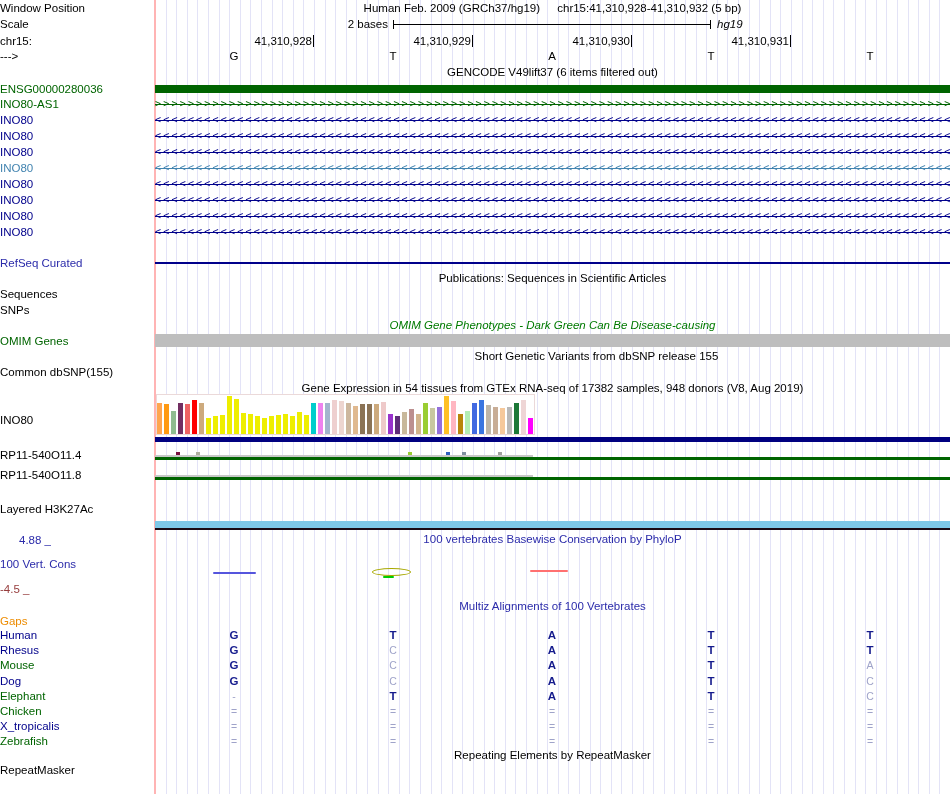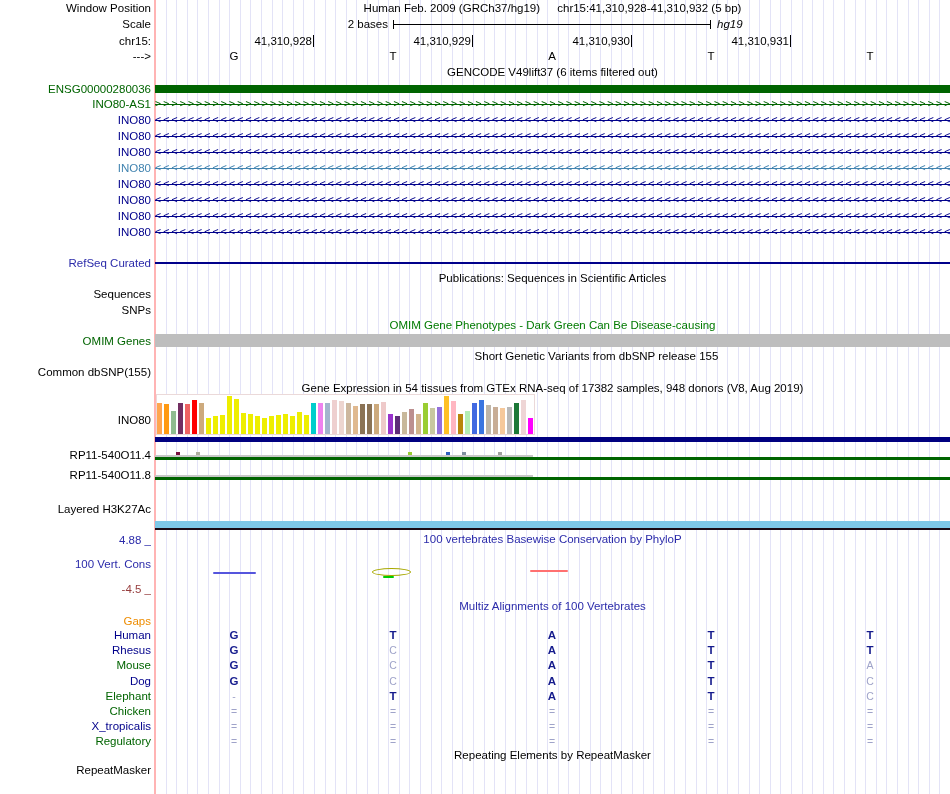--- a/index.html
+++ b/index.html
@@ -1,19 +1,19 @@
 <!DOCTYPE html>
 <html><head>
 <meta charset="utf-8">
 <style>
   html,body{margin:0;padding:0;background:#fff;}
   #app{position:relative;width:950px;height:794px;background:#fff;overflow:hidden;
        font-family:"Liberation Sans",sans-serif;font-size:11.5px;color:#000;}
   .trow{position:absolute;left:0;width:950px;}
-  .lbl{position:absolute;left:0;width:151px;text-align:right;white-space:nowrap;}
+  .lbl{position:absolute;left:0;width:151px;text-align:left;white-space:nowrap;}
   .ctitle{position:absolute;left:155px;width:795px;text-align:center;white-space:nowrap;}
   .abs{position:absolute;}
   #guides{position:absolute;left:155px;top:0;width:795px;height:794px;
           background-image:repeating-linear-gradient(to right,#E3E3F7 0,#E3E3F7 1px,transparent 1px,transparent 10.6px);}
   #edge{position:absolute;left:154px;top:0;width:2px;height:794px;background:#FFB4B4;}
   .scale-line{position:absolute;left:393px;top:6px;width:318px;height:1px;background:#000;}
   .scale-line::before,.scale-line::after{content:"";position:absolute;top:-4px;width:1px;height:9px;background:#000;}
   .scale-line::before{left:0}.scale-line::after{right:0}
   .tick{position:absolute;top:1px;width:1px;height:12px;background:#000;}
   .coord{position:absolute;width:100px;text-align:right;white-space:nowrap;}
@@ -123,21 +123,21 @@
   </div>
 
   <div class="ctitle" style="top:272px;height:13px;line-height:13px;">Publications: Sequences in Scientific Articles</div>
   <div class="trow" style="top:288px;height:13px;line-height:13px;">
     <div class="lbl">Sequences</div>
   </div>
   <div class="trow" style="top:304px;height:13px;line-height:13px;">
     <div class="lbl">SNPs</div>
   </div>
 
-  <div class="ctitle" style="top:319px;height:13px;line-height:13px;color:#007A00;">OMIM Gene Phenotypes - Dark Green Can Be Disease-causing</div>
+  <div class="ctitle" style="top:319px;height:13px;line-height:13px;color:#007A00;font-style:italic;">OMIM Gene Phenotypes - Dark Green Can Be Disease-causing</div>
   <div class="trow" style="top:334px;height:14px;line-height:14px;">
     <div class="lbl" style="color:#006400">OMIM Genes</div>
     <div class="fullline" style="top:0;height:13px;background:#BEBEBE;"></div>
   </div>
 
   <div class="ctitle" style="top:350px;height:13px;line-height:13px;margin-left:44px;">Short Genetic Variants from dbSNP release 155</div>
   <div class="trow" style="top:366px;height:13px;line-height:13px;">
     <div class="lbl">Common dbSNP(155)</div>
   </div>
 
@@ -223,21 +223,21 @@
   </div>
 
   <div class="trow" style="top:502px;height:30px;">
     <div class="lbl" style="top:0;line-height:14px;">Layered H3K27Ac</div>
     <div class="fullline" style="top:19px;height:7px;background:#7EC8E8;"></div>
     <div class="fullline" style="top:26px;height:2px;background:#1A0A14;"></div>
   </div>
 
   <div class="trow" style="top:533px;height:64px;" id="cons-section">
     <div class="ctitle" style="top:0;height:13px;line-height:13px;color:#2B2BAA;">100 vertebrates Basewise Conservation by PhyloP</div>
-    <div class="lbl" style="top:1px;line-height:13px;color:#2B2BAA;">4.88 _</div>
+    <div class="lbl" style="top:1px;line-height:13px;color:#2B2BAA;padding-left:19px;">4.88 _</div>
     <div class="lbl" style="top:25px;line-height:13px;color:#2B2BAA;">100 Vert. Cons</div>
     <div class="lbl" style="top:50px;line-height:13px;color:#963C3C;">-4.5 _</div>
     <div id="cons-marks">
         <div class="abs" style="left: 213px; top: 39px; width: 43px; height: 2px; background: rgb(85, 85, 221); border-radius: 1px;"></div>
         <div class="abs" style="left: 372px; top: 35px; width: 39px; height: 8px; border: 1.5px solid rgb(168, 168, 0); border-radius: 50%; box-sizing: border-box;"></div>
         <div class="abs" style="left: 383px; top: 43px; width: 11px; height: 2px; background: rgb(0, 204, 0); border-radius: 1px;"></div>
         <div class="abs" style="left: 530px; top: 37px; width: 38px; height: 2px; background: rgb(255, 112, 112); border-radius: 1px;"></div>
       </div>
   </div>
 
@@ -296,21 +296,21 @@
       </div>
       <div class="gene-row" style="top: 91px; height: 13px; line-height: 13px;">
         <div class="lbl" style="color: rgb(0, 0, 139);">X_tropicalis</div>
         <div class="alnletter" style="left: 225px; color: rgb(159, 163, 201); font-size: 10.5px;">=</div>
         <div class="alnletter" style="left: 384px; color: rgb(159, 163, 201); font-size: 10.5px;">=</div>
         <div class="alnletter" style="left: 543px; color: rgb(159, 163, 201); font-size: 10.5px;">=</div>
         <div class="alnletter" style="left: 702px; color: rgb(159, 163, 201); font-size: 10.5px;">=</div>
         <div class="alnletter" style="left: 861px; color: rgb(159, 163, 201); font-size: 10.5px;">=</div>
       </div>
       <div class="gene-row" style="top: 106px; height: 13px; line-height: 13px;">
-        <div class="lbl" style="color: rgb(0, 100, 0);">Regulatory</div>
+        <div class="lbl" style="color: rgb(0, 100, 0);">Zebrafish</div>
         <div class="alnletter" style="left: 225px; color: rgb(159, 163, 201); font-size: 10.5px;">=</div>
         <div class="alnletter" style="left: 384px; color: rgb(159, 163, 201); font-size: 10.5px;">=</div>
         <div class="alnletter" style="left: 543px; color: rgb(159, 163, 201); font-size: 10.5px;">=</div>
         <div class="alnletter" style="left: 702px; color: rgb(159, 163, 201); font-size: 10.5px;">=</div>
         <div class="alnletter" style="left: 861px; color: rgb(159, 163, 201); font-size: 10.5px;">=</div>
       </div>
     </div>
 
   <div class="ctitle" style="top:749px;height:13px;line-height:13px;">Repeating Elements by RepeatMasker</div>
   <div class="trow" style="top:764px;height:13px;line-height:13px;">

